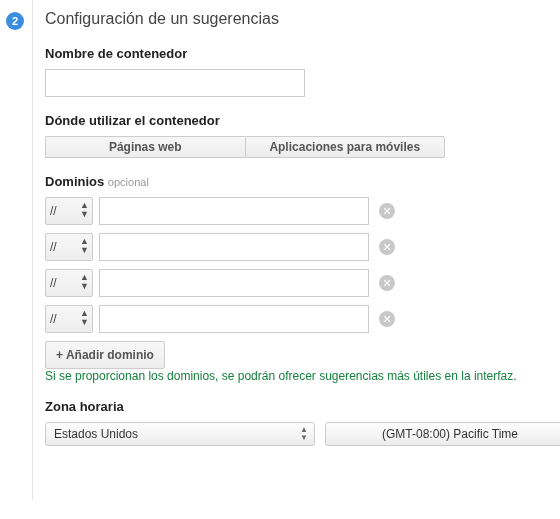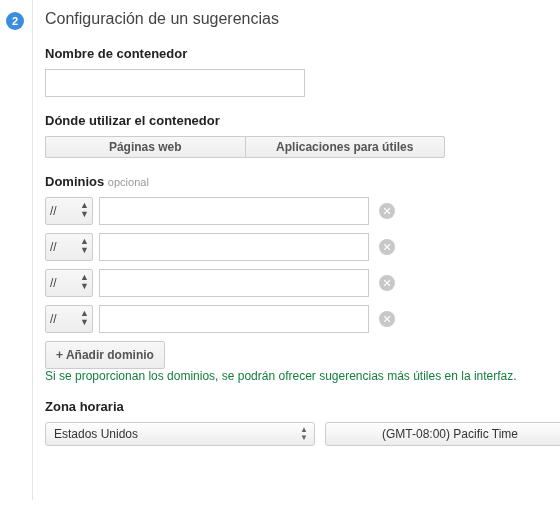--- a/index.html
+++ b/index.html
@@ -206,21 +206,21 @@
     <h1 class="page-title">Configuración de un sugerencias</h1>
 
     
     <div class="section-label">Nombre de contenedor</div>
     <input class="name-input" type="text" value="" style="">
 
     
     <div class="section-label">Dónde utilizar el contenedor</div>
     <div class="seg-group">
       <button class="seg-btn left">Páginas web</button>
-      <button class="seg-btn right">Aplicaciones para útiles</button>
+      <button class="seg-btn right">Aplicaciones para móviles</button>
     </div>
 
     
     <div class="section-label">
       <span>Dominios</span>
       <span class="optional">opcional</span>
     </div>
 
     <div class="domain-row">
       <button class="proto-select">

